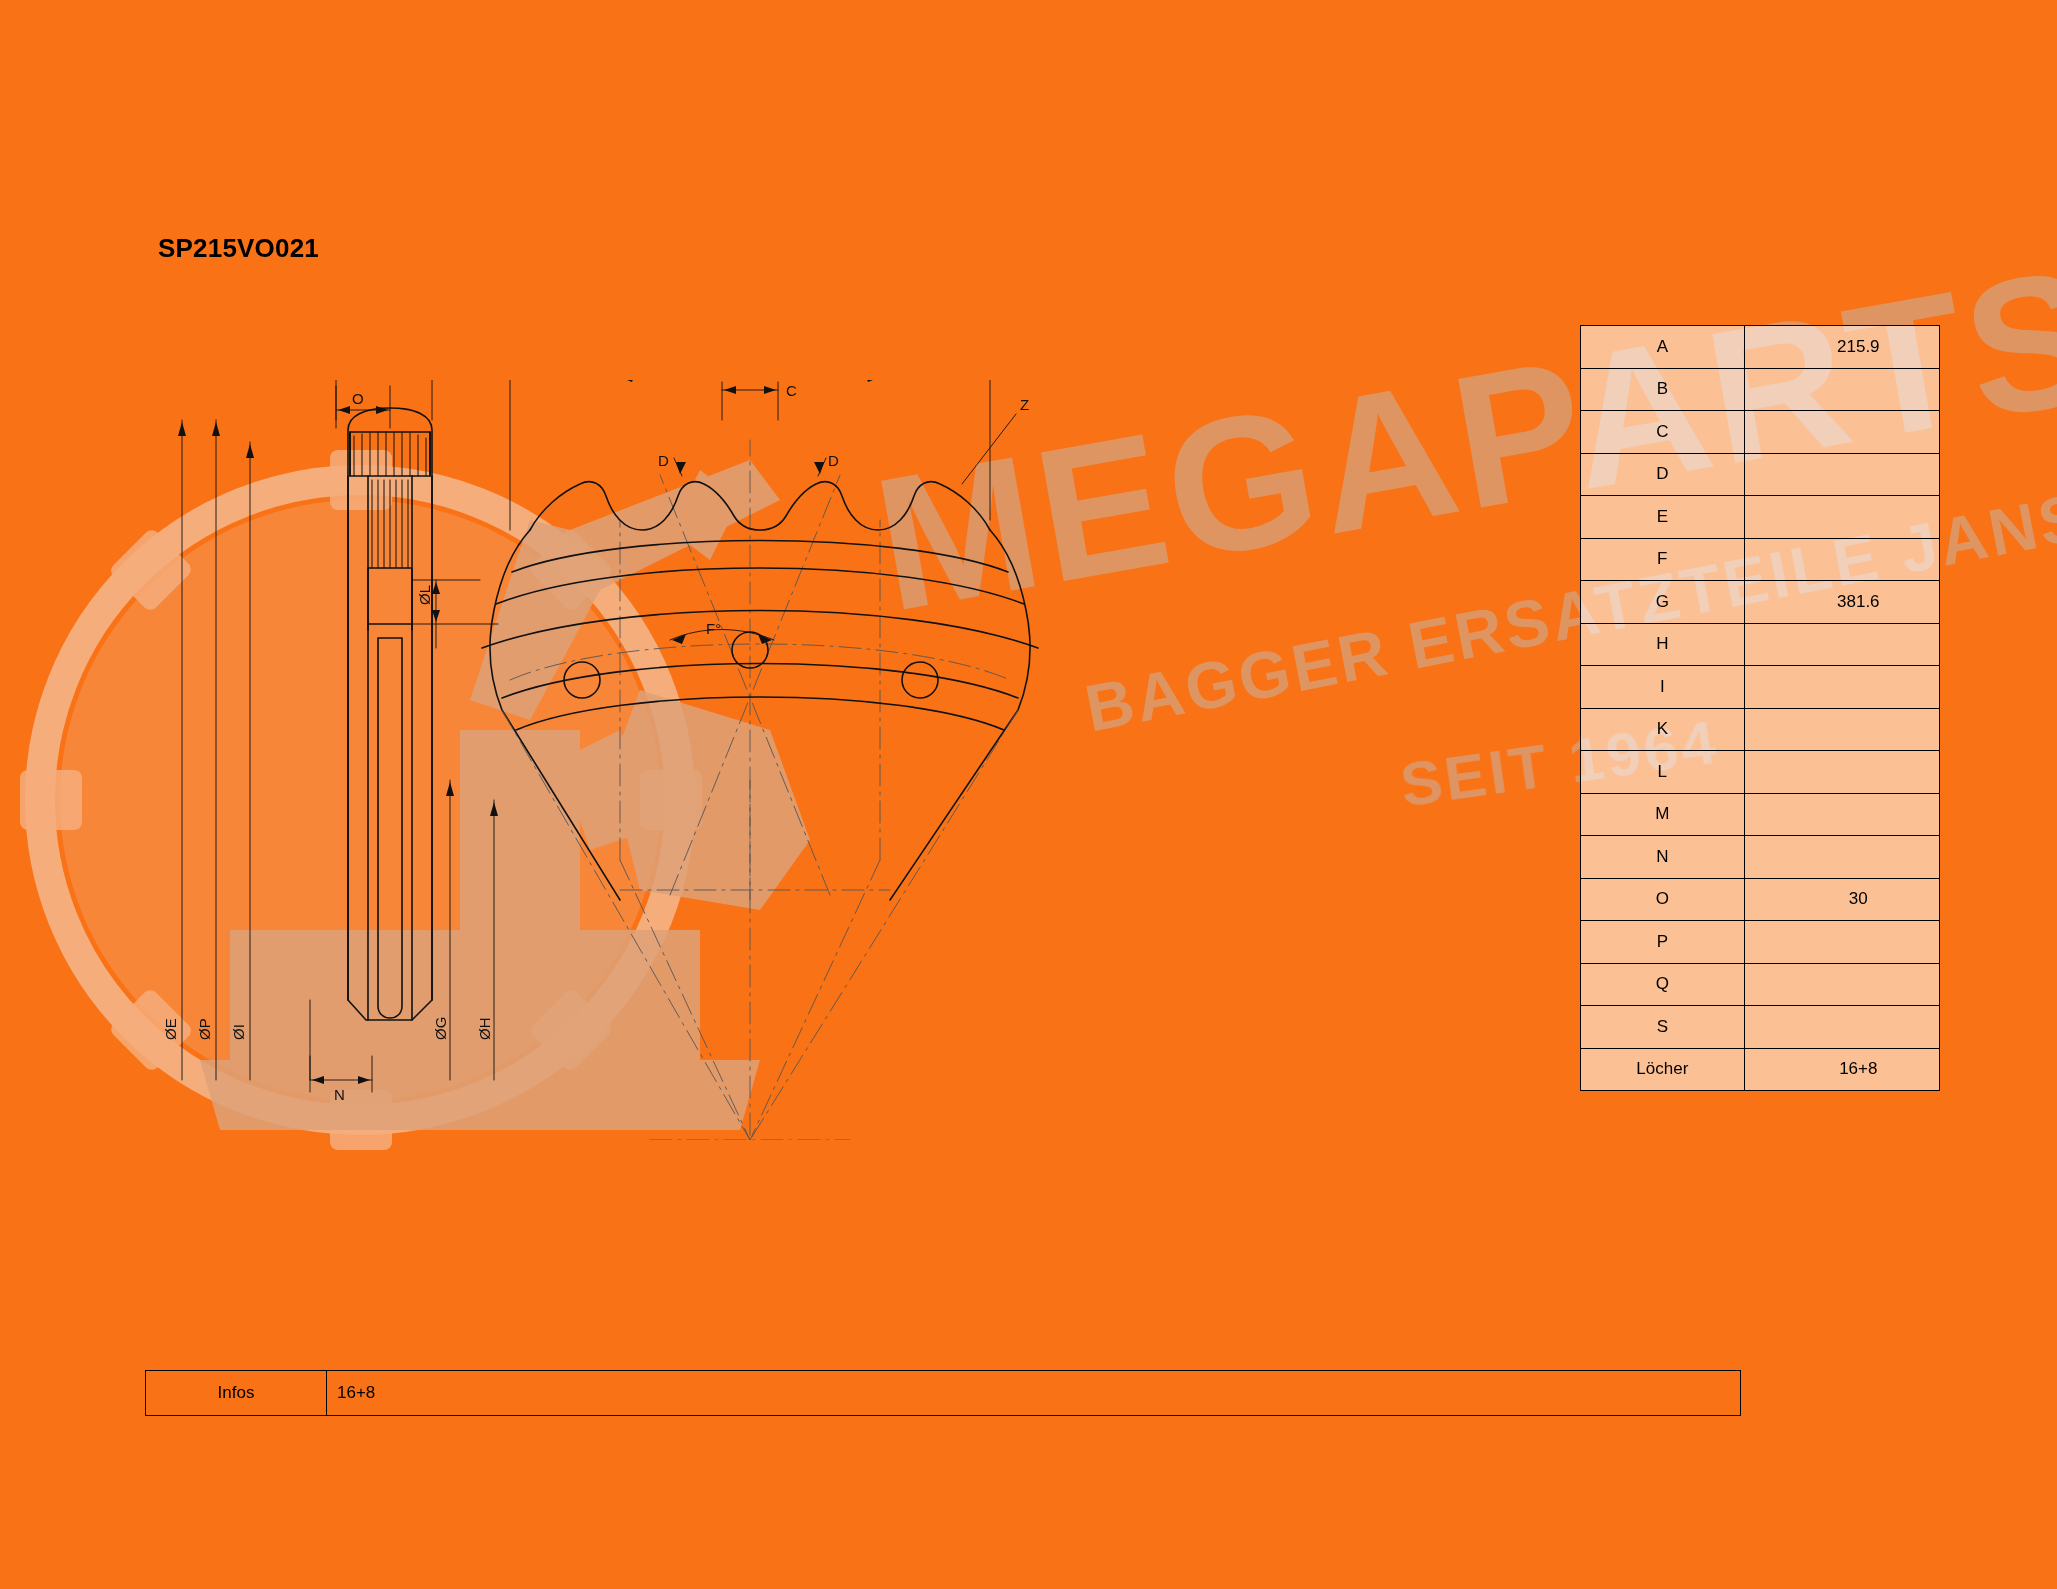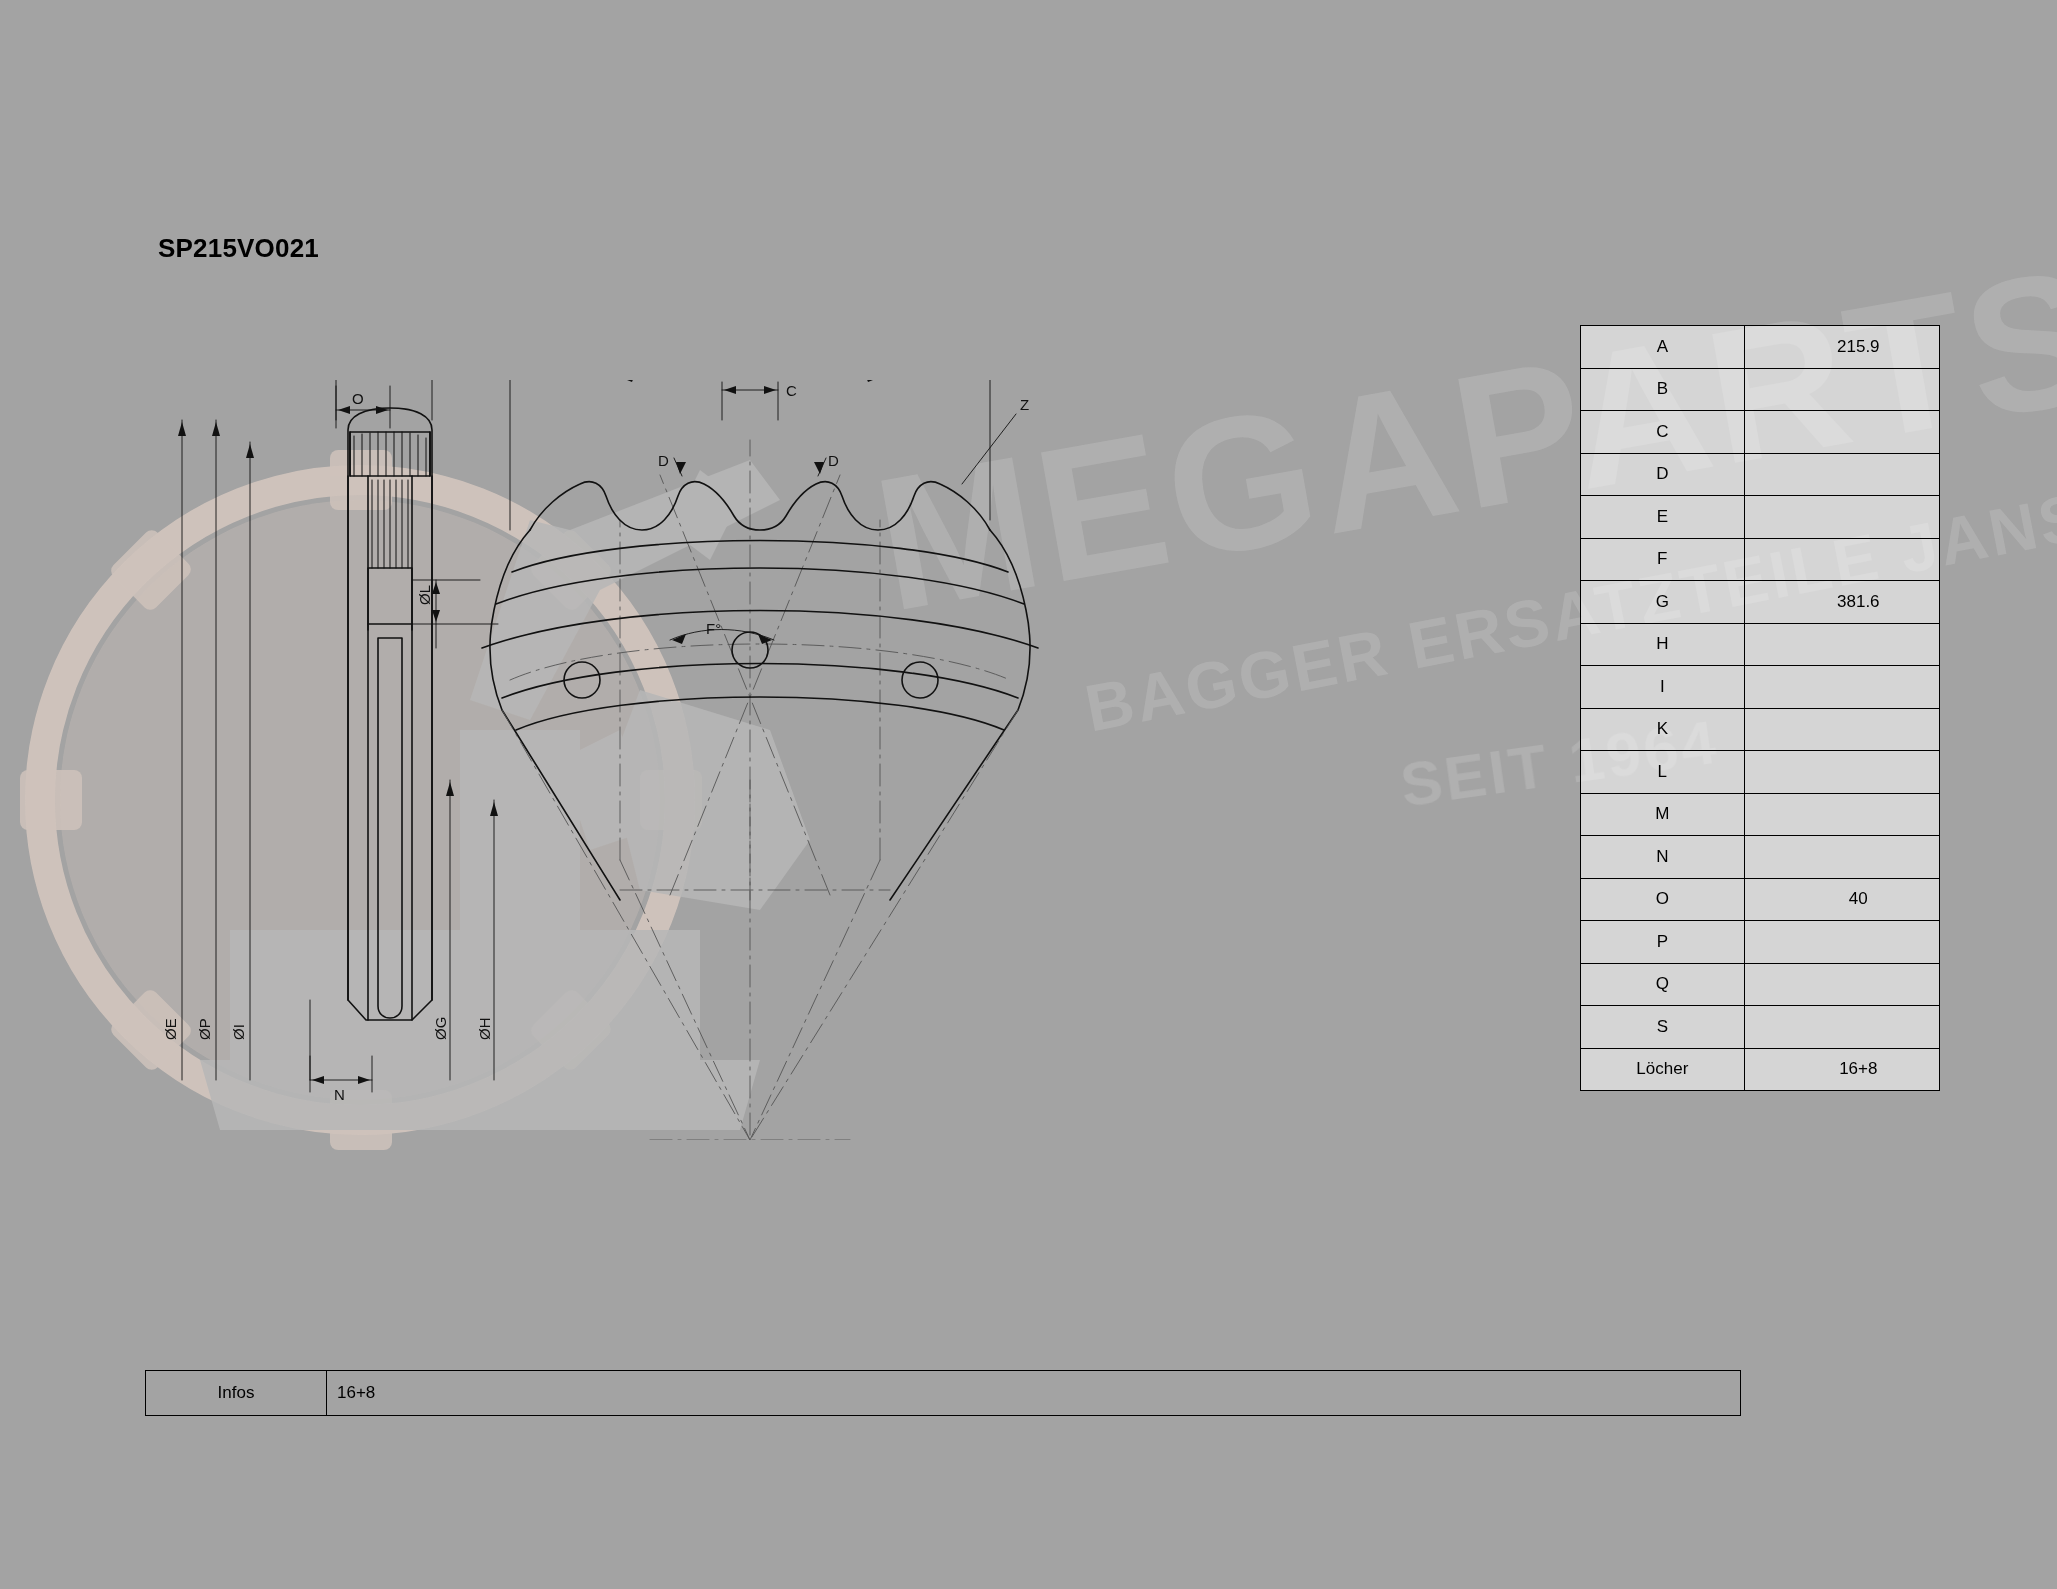--- a/index.html
+++ b/index.html
@@ -12,21 +12,21 @@
     height: 1589px;
     position: relative;
     font-family: "Liberation Sans", sans-serif;
     overflow: hidden;
   }
   #page {
     position: absolute;
     left: 0; top: 0;
     width: 2057px;
     height: 1589px;
-    background: #a3a3a3;
+    background: #f97316;
   }
 
   
   .part-title {
     position: absolute;
     left: 158px;
     top: 233px;
     font-size: 26px;
     font-weight: bold;
     color: #000000;
@@ -444,21 +444,21 @@
       <tr>
         <td class="key">M</td>
         <td class="val"></td>
       </tr>
       <tr>
         <td class="key">N</td>
         <td class="val"></td>
       </tr>
       <tr>
         <td class="key">O</td>
-        <td class="val">40</td>
+        <td class="val">30</td>
       </tr>
       <tr>
         <td class="key">P</td>
         <td class="val"></td>
       </tr>
       <tr>
         <td class="key">Q</td>
         <td class="val"></td>
       </tr>
       <tr>

